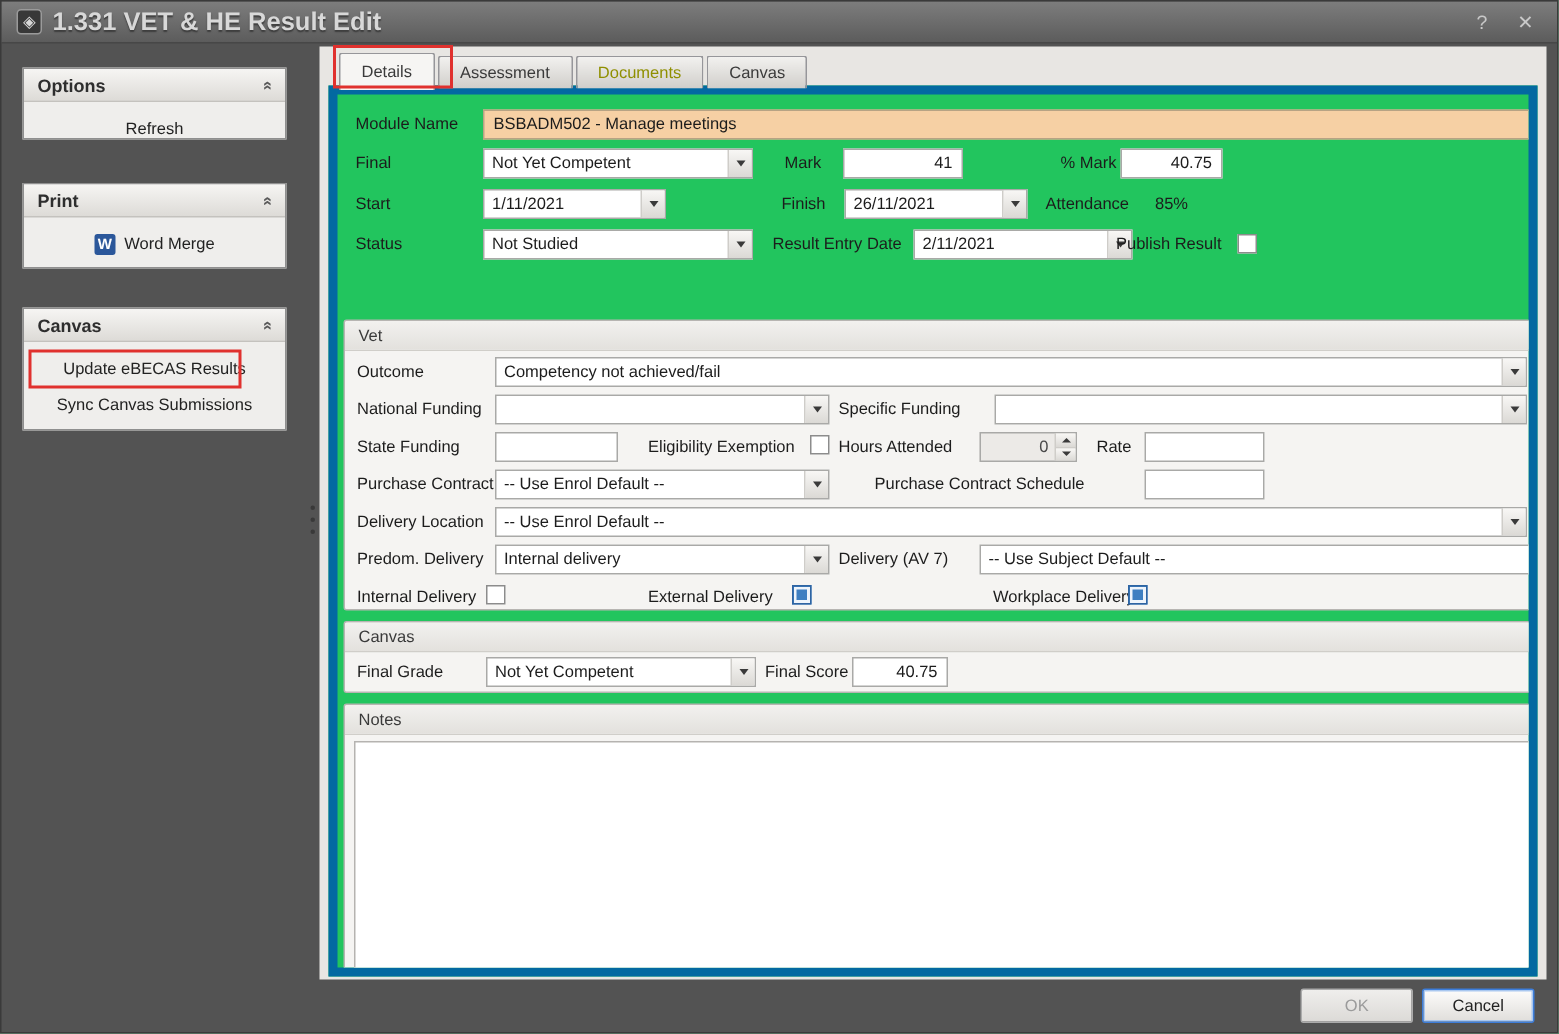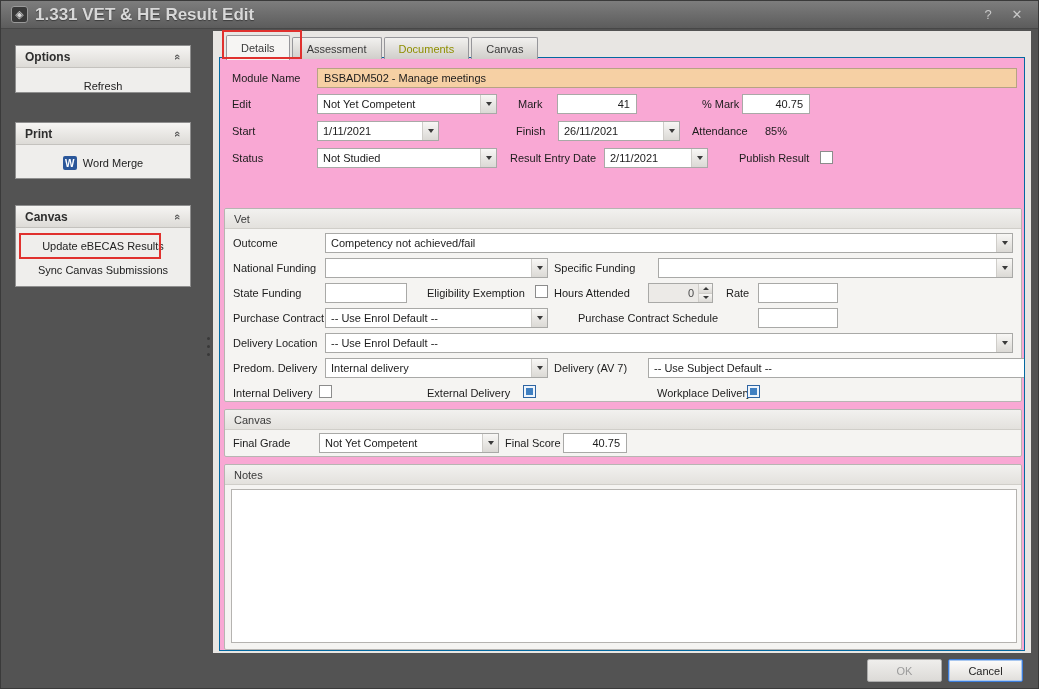--- a/index.html
+++ b/index.html
@@ -40,21 +40,21 @@
 
   
   .main { position:absolute; left:212px; top:30px; width:818px; height:622px; background:#e8e6e3; }
   .tabs { position:absolute; left:13px; top:4px; display:flex; align-items:flex-end; gap:2px; z-index:3; }
   .tab { height:22px; padding:0 14px; display:flex; align-items:center;
          background:linear-gradient(#f2f1ef,#d0cecA); border:1px solid #96969a;
          border-bottom:none; border-radius:2px 2px 0 0; color:#3a3a3a; cursor:default; }
   .tab.active { height:25px; background:#f6f5f3; margin-bottom:-1px; z-index:4; }
   .tab.olive { color:var(--documents-tab-text,#8f8f00); }
   .page { position:absolute; left:6px; top:26px; width:806px; height:594px;
-          background:#f9a8d4; border:1px solid #0369a1; overflow:hidden; }
+          background:#22c55e; border:6px solid #0369a1; overflow:hidden; }
 
   
   .lbl { position:absolute; white-space:nowrap; line-height:14px; color:#1c1c1c; }
   .combo { position:absolute; height:20px; background:#fff; border:1px solid #a9a9a7;
            display:flex; align-items:stretch; }
   .combo .ct { flex:1; padding:0 5px; display:flex; align-items:center; white-space:nowrap; overflow:hidden; }
   .combo .cb { width:16px; border-left:1px solid #cfcdc9; background:linear-gradient(#f8f7f5,#dbd9d5);
                display:flex; align-items:center; justify-content:center; }
   .combo .cb::after { content:""; border-left:3.5px solid transparent;
                       border-right:3.5px solid transparent; border-top:4px solid #3a3a3a; }
@@ -162,21 +162,21 @@
       <div class="tab">Canvas</div>
     </div>
 
     <div class="page">
 
       <span class="lbl" style="left:12px;top:13px">Module Name</span>
       <div class="txt module" style="left:97px;top:10px;width:700px">
         <span>BSBADM502 - Manage meetings</span>
       </div>
 
-      <span class="lbl" style="left:12px;top:39px">Edit</span>
+      <span class="lbl" style="left:12px;top:39px">Final</span>
       <div class="combo" style="left:97px;top:36px;width:180px">
         <span class="ct">Not Yet Competent</span>
         <span class="cb"></span>
       </div>
       <span class="lbl" style="left:298px;top:39px">Mark</span>
       <div class="txt num" style="left:337px;top:36px;width:80px">
         <span>41</span>
       </div>
       <span class="lbl" style="left:482px;top:39px">% Mark</span>
       <div class="txt num" style="left:522px;top:36px;width:68px">
@@ -195,21 +195,21 @@
       </div>
       <span class="lbl" style="left:472px;top:66px">Attendance</span>
       <span class="lbl" style="left:545px;top:66px">85%</span>
 
       <span class="lbl" style="left:12px;top:93px">Status</span>
       <div class="combo" style="left:97px;top:90px;width:180px">
         <span class="ct">Not Studied</span>
         <span class="cb"></span>
       </div>
       <span class="lbl" style="left:290px;top:93px">Result Entry Date</span>
-      <div class="combo" style="left:384px;top:90px;width:104px">
+      <div class="combo" style="left:384px;top:90px;width:146px">
         <span class="ct">2/11/2021</span>
         <span class="cb"></span>
       </div>
       <span class="lbl" style="left:519px;top:93px">Publish Result</span>
       <div class="chk" style="left:600px;top:93px"></div>
 
       <div class="grp" style="left:4px;top:150px;width:798px;height:194px">
         <div class="grp-h">
           <span>Vet</span>
         </div>

